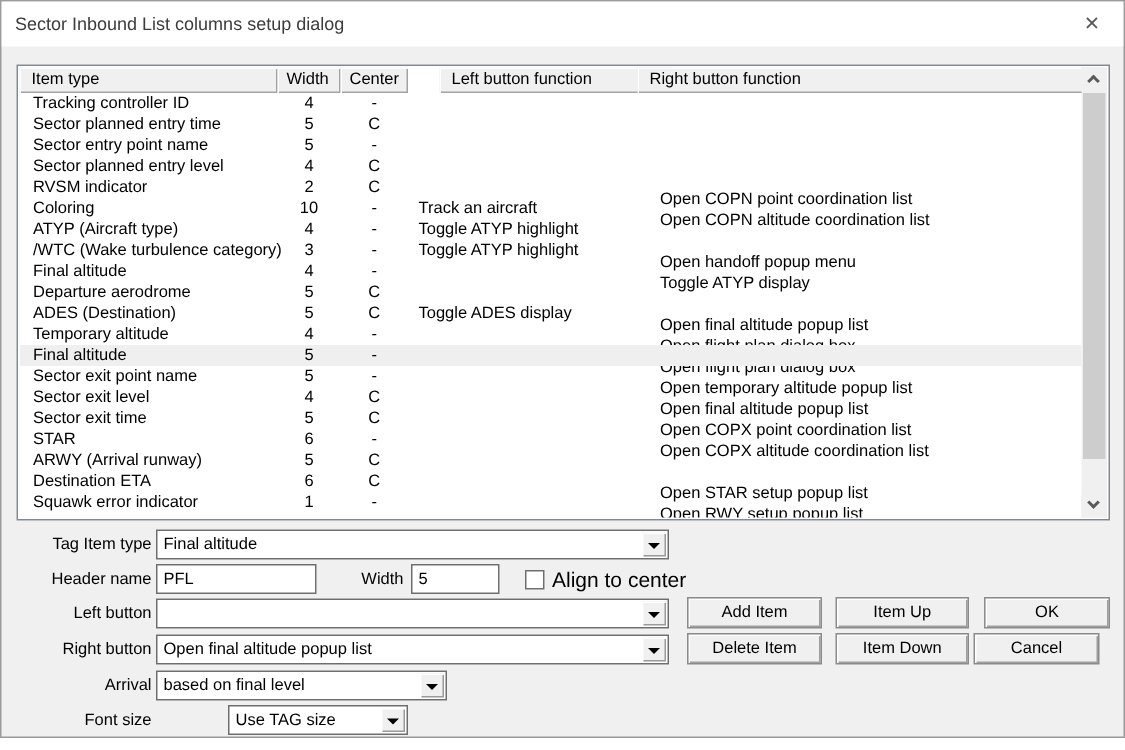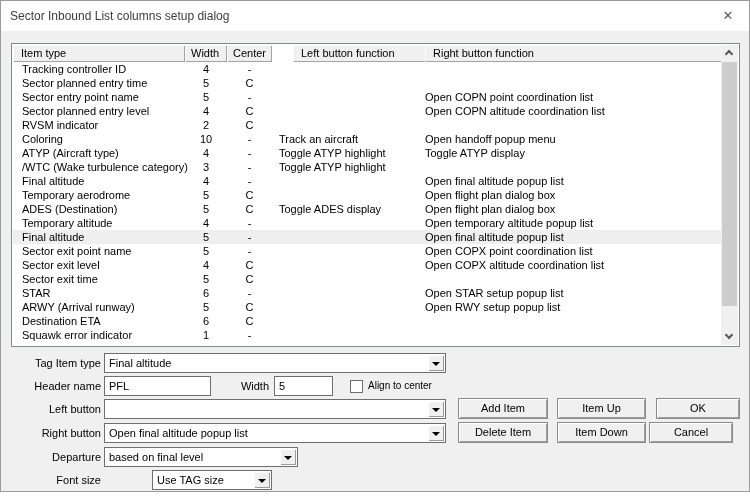--- a/index.html
+++ b/index.html
@@ -39,21 +39,21 @@
   .h-left  { left:259px; width:153px;margin-left:21px; }
   .h-right { left:412px; width:298px; }
   #list-rows { position:absolute; left:1px; top:18px; right:18px; bottom:1px; overflow:hidden; }
   .lrow { position:relative; height:14px; font-size:11px; line-height:14px; white-space:nowrap; }
   .lrow.sel { background:#efefef; }
   .cell { position:absolute; top:0; white-space:nowrap; color:#000; }
   .c-item  { left:9px; }
   .c-width { left:172px; width:42px; text-align:center; }
   .c-center{ left:214px; width:45px; text-align:center; }
   .c-left  { left:266px; }
-  .c-right { left:412px; }
+  .c-right { left:427px;margin-top:36px; }
   
   #vscroll {
     position:absolute; top:1px; right:1px; bottom:1px; width:17px;
     background:#f0f0f0;
   }
   .sb-arrow { position:absolute; left:0; width:17px; height:16px; background:#f0f0f0; }
   .sb-up { top:0; } .sb-down { bottom:0; }
   .chev {
     position:absolute; left:5px; width:6px; height:6px;
     border-top:2px solid #5a5a5a; border-right:2px solid #5a5a5a;
@@ -86,21 +86,21 @@
   }
   .tbox {
     position:absolute; height:20px; background:#ffffff;
     border:1px solid #6e6e6e; font-size:11px; padding:0 4px;
     font-family:"Liberation Sans", sans-serif; color:#000;
   }
   .cbox {
     position:absolute; width:13px; height:13px; background:#ffffff;
     border:1px solid #6e6e6e;
   }
-  .cbox-label { position:absolute; font-size:10px; line-height:20px; color:#000; white-space:nowrap; }
+  .cbox-label { position:absolute; font-size:14px; line-height:20px; color:#000; white-space:nowrap; }
   .btn3d {
     position:absolute; height:21px; background:#f0f0f0;
     border:1px solid #8b8b8b;
     box-shadow: inset 1px 1px 0 #ffffff, inset -1px -1px 0 #9f9f9f;
     font-size:11px; color:#000; text-align:center; line-height:19px;
     font-family:"Liberation Sans", sans-serif;
   }
 </style>
 </head>
 <body>
@@ -178,21 +178,21 @@
           <span class="cell c-right"></span>
         </div>
         <div class="lrow">
           <span class="cell c-item">Final altitude</span>
           <span class="cell c-width">4</span>
           <span class="cell c-center">-</span>
           <span class="cell c-left"></span>
           <span class="cell c-right">Open final altitude popup list</span>
         </div>
         <div class="lrow">
-          <span class="cell c-item">Temporary aerodrome</span>
+          <span class="cell c-item">Departure aerodrome</span>
           <span class="cell c-width">5</span>
           <span class="cell c-center">C</span>
           <span class="cell c-left"></span>
           <span class="cell c-right">Open flight plan dialog box</span>
         </div>
         <div class="lrow">
           <span class="cell c-item">ADES (Destination)</span>
           <span class="cell c-width">5</span>
           <span class="cell c-center">C</span>
           <span class="cell c-left">Toggle ADES display</span>
@@ -297,21 +297,21 @@
   </div>
 
   <div class="flabel" style="top:422px;">Right button</div>
   <div class="combo" style="left:103px; top:422px; width:342px;">
     <span class="val">Open final altitude popup list</span>
     <span class="drop">
         <span class="tri"></span>
       </span>
   </div>
 
-  <div class="flabel" style="top:446px;">Departure</div>
+  <div class="flabel" style="top:446px;">Arrival</div>
   <div class="combo" style="left:103px; top:446px; width:194px;">
     <span class="val">based on final level</span>
     <span class="drop">
         <span class="tri"></span>
       </span>
   </div>
 
   <div class="flabel" style="top:469px;">Font size</div>
   <div class="combo" style="left:103px; top:469px; width:120px;margin-left:48px;">
     <span class="val">Use TAG size</span>

